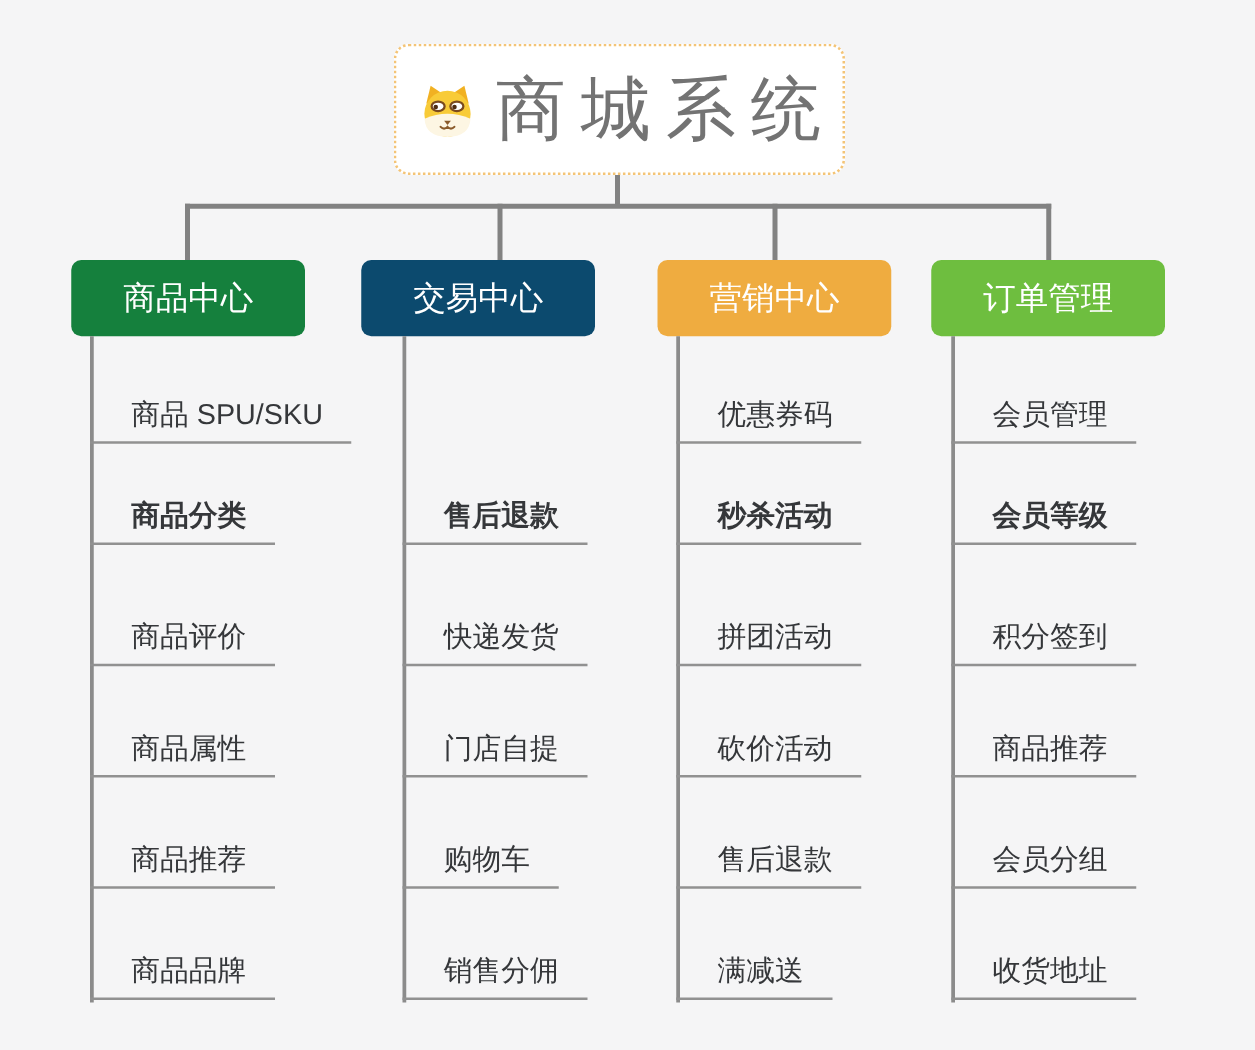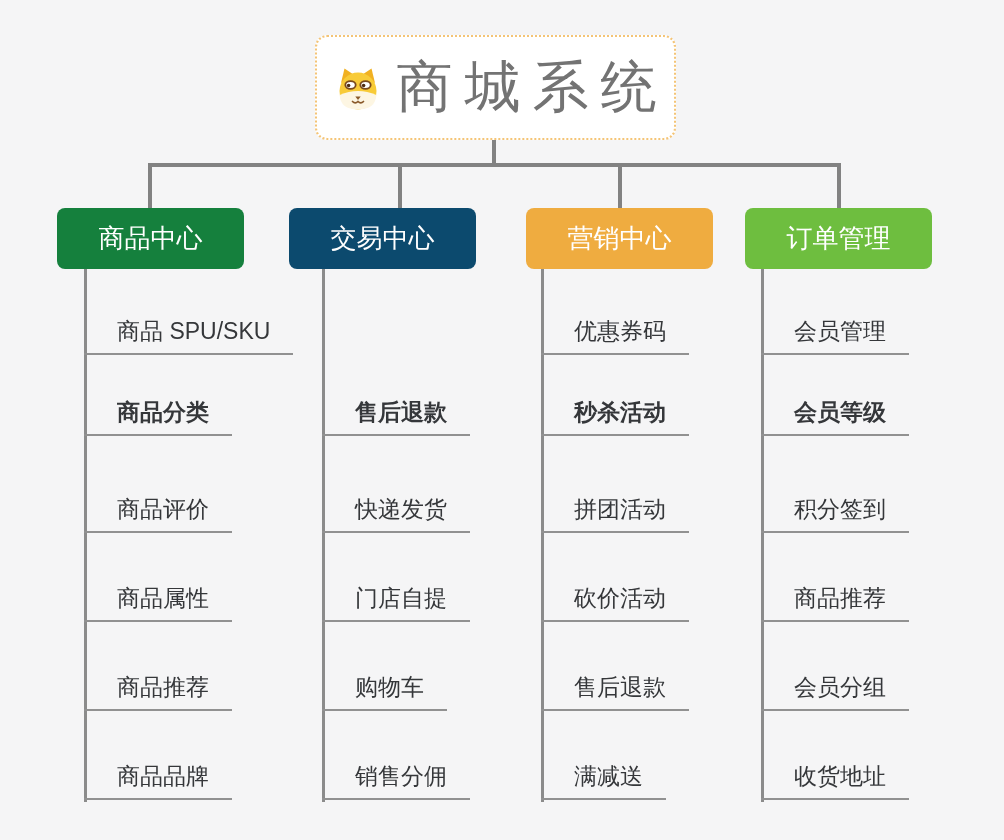--- a/index.html
+++ b/index.html
@@ -45,21 +45,21 @@
     color:#ffffff;font-size:26px;
     display:flex;align-items:center;justify-content:center;
     white-space:nowrap;
   }
   .b0{left:57px;background:#15803d;}
   .b1{left:289px;background:#0c4a6e;}
   .b2{left:526px;background:#efac40;}
   .b3{left:745px;background:#6ebe3f;}
   
   .col{position:absolute;top:269px;width:220px;height:535px;}
-  .c0{left:72px;margin-left:12px;} .c1{left:322px;} .c2{left:541px;} .c3{left:761px;}
+  .c0{left:72px;} .c1{left:322px;} .c2{left:541px;} .c3{left:761px;}
   .trunk{position:absolute;left:0;top:0;width:3px;height:533px;background:#8b8b8b;}
   .leaf{
     position:absolute;left:0;height:50px;
     box-sizing:border-box;
     padding:0 23px 6px 33px;
     border-bottom:2px solid #919191;
     display:flex;align-items:flex-end;
     font-size:23px;color:#35373a;
     white-space:nowrap;
   }

